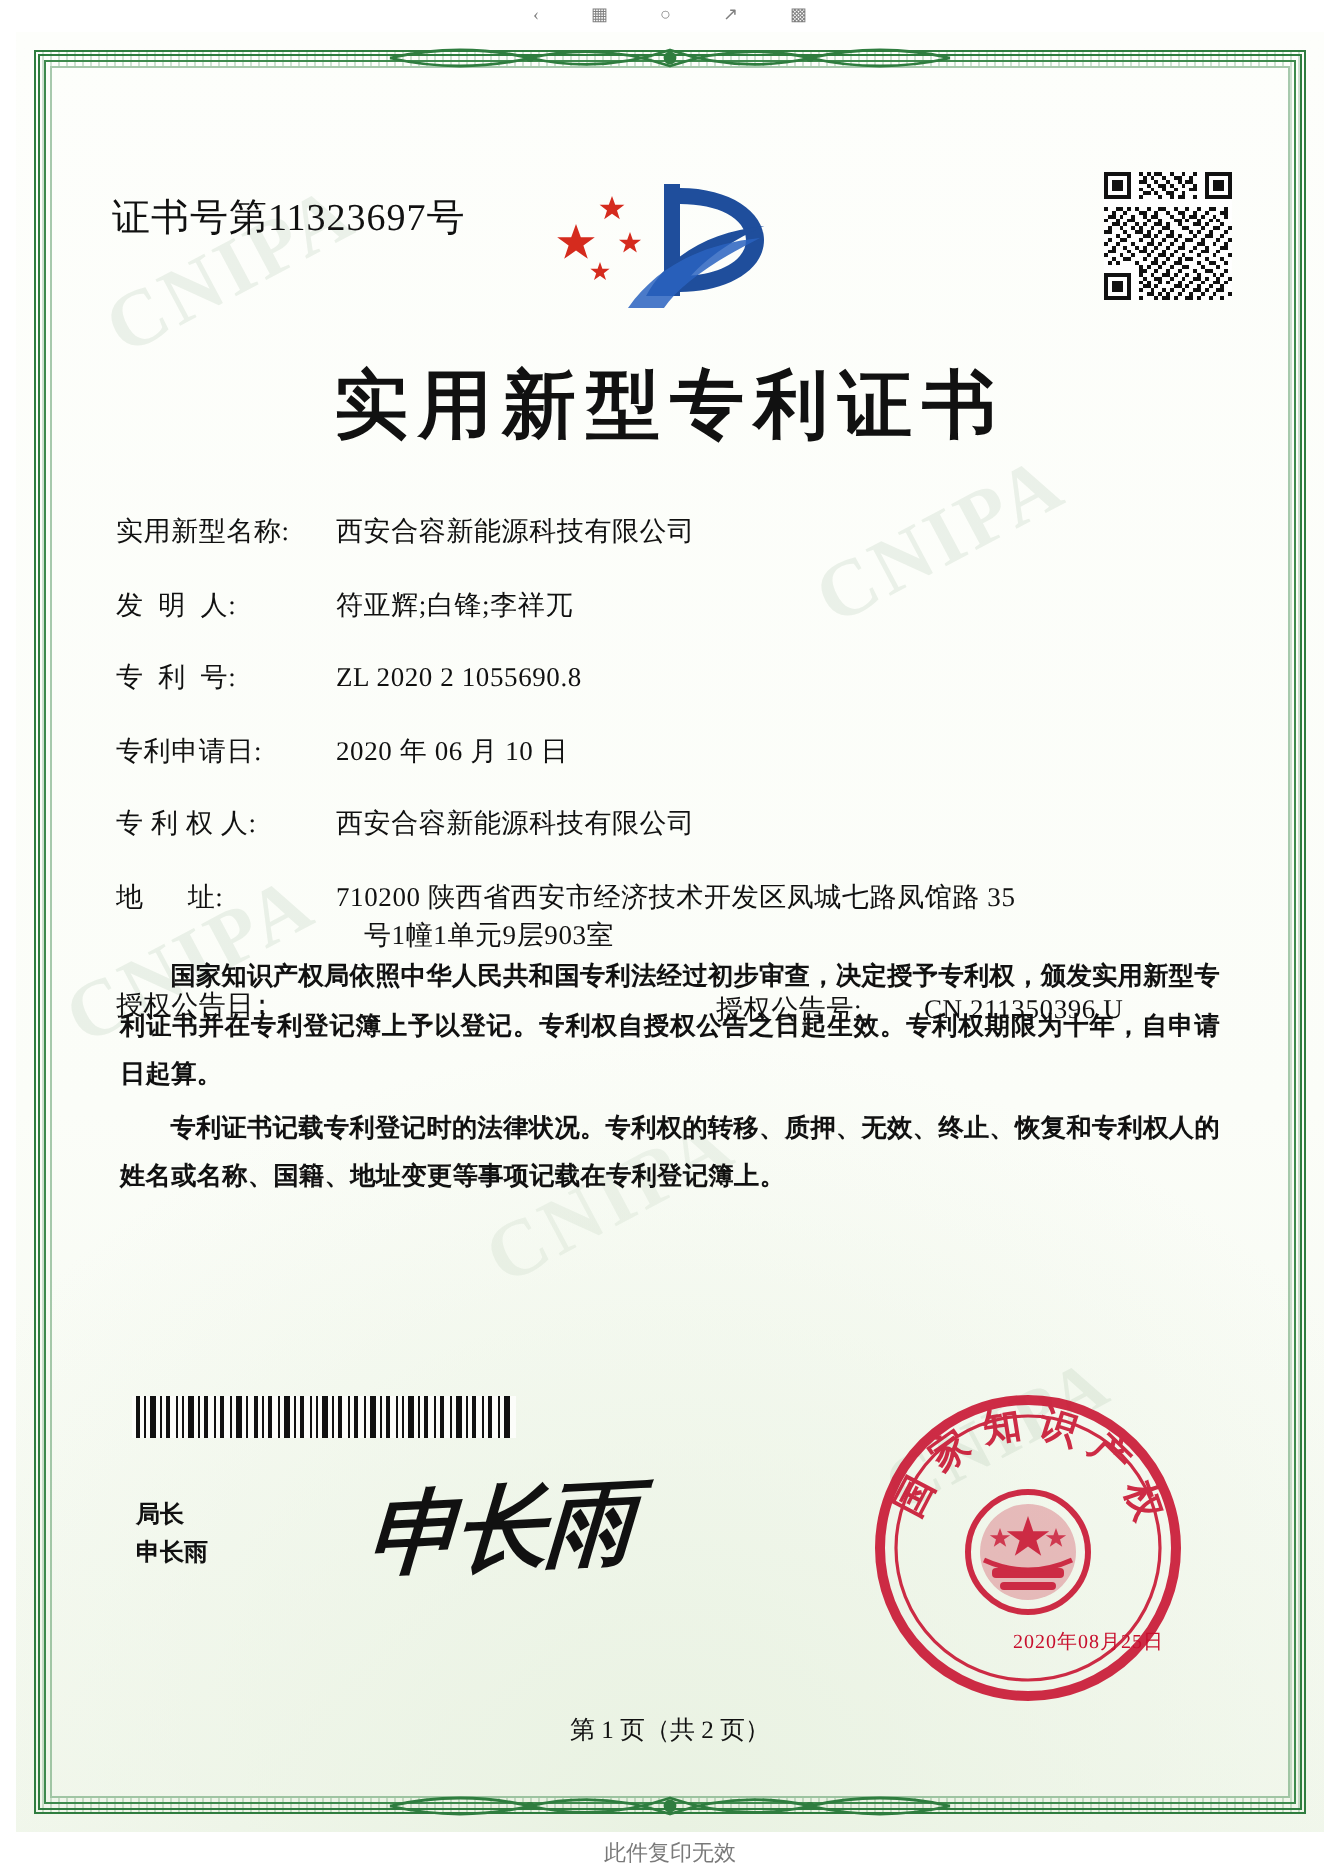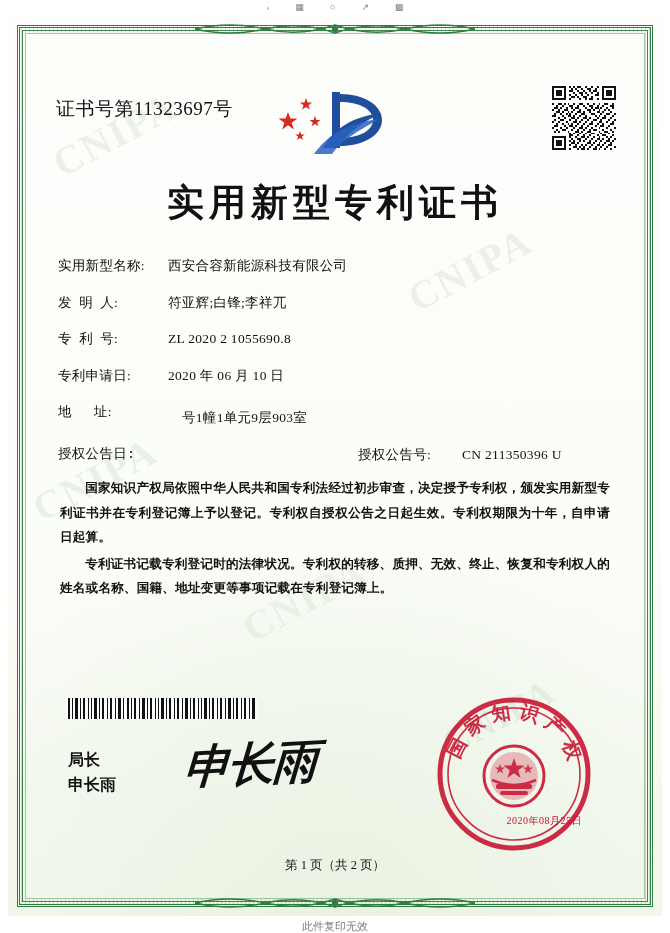--- a/index.html
+++ b/index.html
@@ -239,21 +239,21 @@
     width: 192px;
     height: 21px;
   }
   .barcode svg { display:block; }
 
   
   .sig-block {
     position: absolute;
     top: 704px;
     left: 32px;
-    font-size: 16px;
+    font-size: 12px;
     font-weight: bold;
     line-height: 1.55;
     color: #111;
   }
   .signature {
     position: absolute;
     top: 690px;
     left: 148px;
     font-family: "DejaVu Serif", serif;
     font-size: 46px;
@@ -655,24 +655,29 @@
       <div class="field-row">
         <div class="field-label">专  利  号:</div>
         <div class="field-value">ZL 2020 2 1055690.8</div>
       </div>
 
       <div class="field-row">
         <div class="field-label">专利申请日:</div>
         <div class="field-value">2020 年 06 月 10 日</div>
       </div>
 
+      <div class="field-row">
+        <div class="field-label">专 利 权 人:</div>
+        <div class="field-value">西安合容新能源科技有限公司</div>
+      </div>
 
       <div class="field-row">
         <div class="field-label">地      址:</div>
         <div class="field-value">
+          <span>710200 陕西省西安市经济技术开发区凤城七路凤馆路 35</span>
           <span class="line2">号1幢1单元9层903室</span>
         </div>
       </div>
 
       <div class="row-inline">
         <div class="col-a">
           <div class="field-label">授权公告日:</div>
         </div>
         <div class="col-b">
           <div class="field-label">授权公告号:</div>

